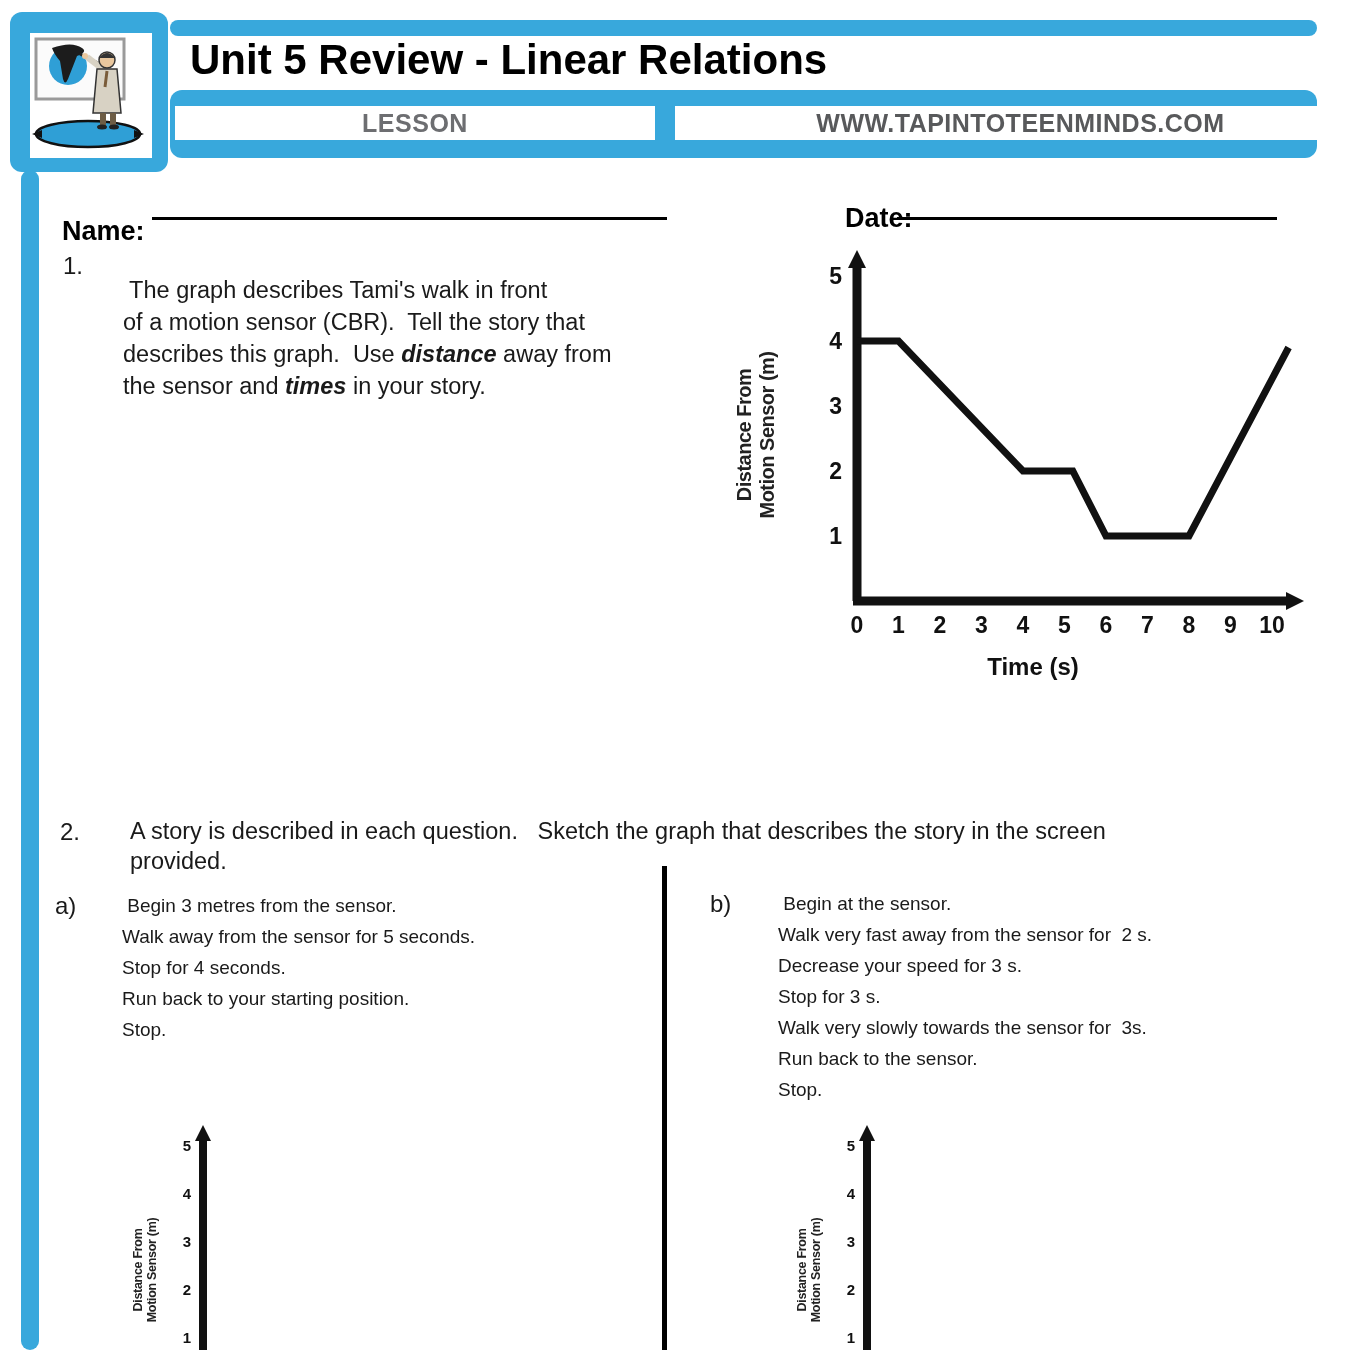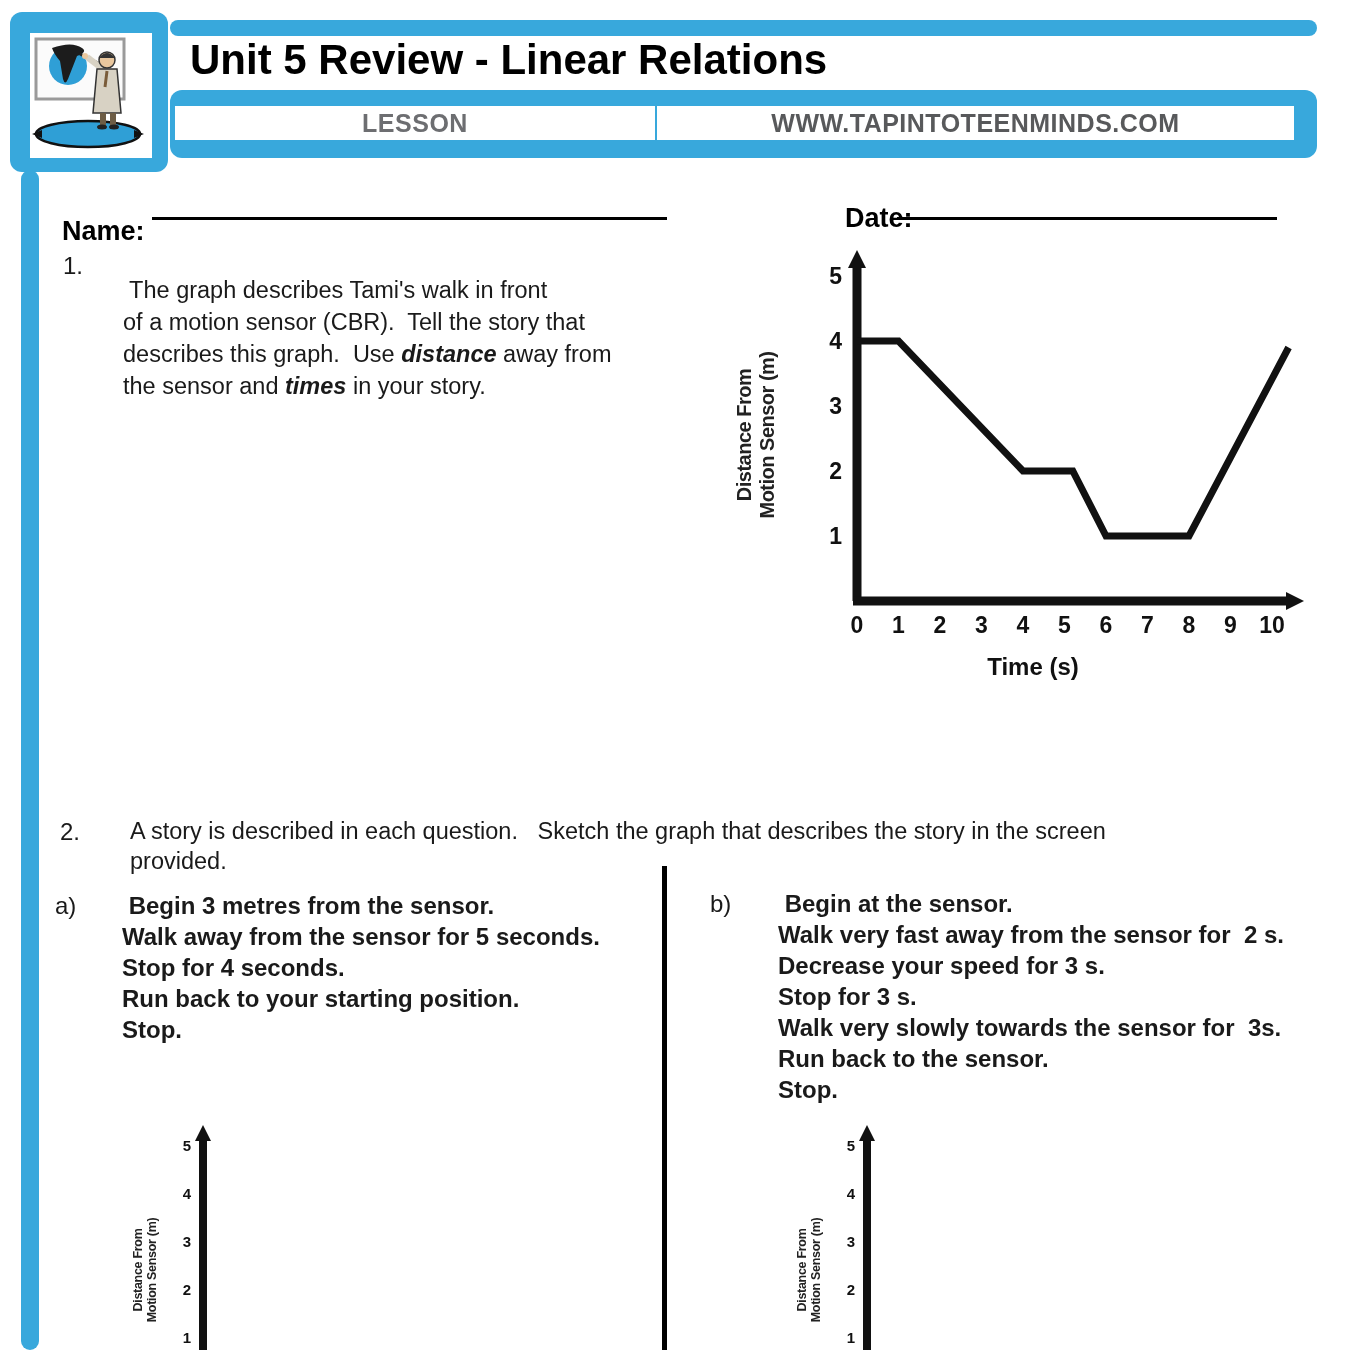--- a/index.html
+++ b/index.html
@@ -11,31 +11,31 @@
   .abs{position:absolute;}
   .blue{background:var(--accent);border-radius:12px;}
   .logo-frame{left:10px;top:12px;width:158px;height:160px;}
   .logo-box{left:30px;top:33px;width:122px;height:125px;background:#fff;}
   .left-strip{left:21px;top:170px;width:18px;height:1180px;}
   .band-top{left:170px;top:20px;width:1147px;height:16px;}
   .band-mid{left:170px;top:90px;width:1147px;height:68px;}
   .page-title{left:190px;top:36px;font-size:42px;font-weight:bold;color:#000;white-space:pre;}
   .slot{position:absolute;top:16px;height:34px;background:#fff;display:flex;align-items:center;justify-content:center;}
   .slot-lesson{left:5px;width:480px;}
-  .slot-www{left:487px;width:637px;}
+  .slot-www{left:505px;width:637px;padding-left:27px;}
   .slot-lesson .slot-text{color:#6d6e71;}
   .slot-www .slot-text{color:#58595b;}
   .slot-text{font-size:25px;font-weight:bold;letter-spacing:0.5px;}
   .field-label{font-size:27px;font-weight:bold;color:#000;}
   .fill-line{height:3px;background:#000;}
   .qnum{font-size:24px;}
   .tline{white-space:pre;}
   .q1-text .tline{font-size:23.5px;line-height:32px;}
   .q2-text .tline{font-size:23.5px;line-height:30px;}
-  .story .tline{font-size:24px;line-height:31px;font-weight:bold;}
+  .story .tline{font-size:19px;line-height:31px;}
   .divider{left:662px;top:866px;width:5px;height:484px;background:#000;}
   .ablabel{font-size:24px;font-weight:normal;}
   svg{overflow:visible;}
   .tick{font:bold 23px "Liberation Sans",sans-serif;fill:#111;}
   .axlabel{font:bold 24px "Liberation Sans",sans-serif;fill:#111;}
   .ylabel{font:bold 20px "Liberation Sans",sans-serif;fill:#222;letter-spacing:-0.5px;}
   .minitick{font:bold 15px "Liberation Sans",sans-serif;fill:#111;}
   .miniylabel{font:bold 12.5px "Liberation Sans",sans-serif;fill:#222;letter-spacing:-0.3px;}
 </style>
 </head>

